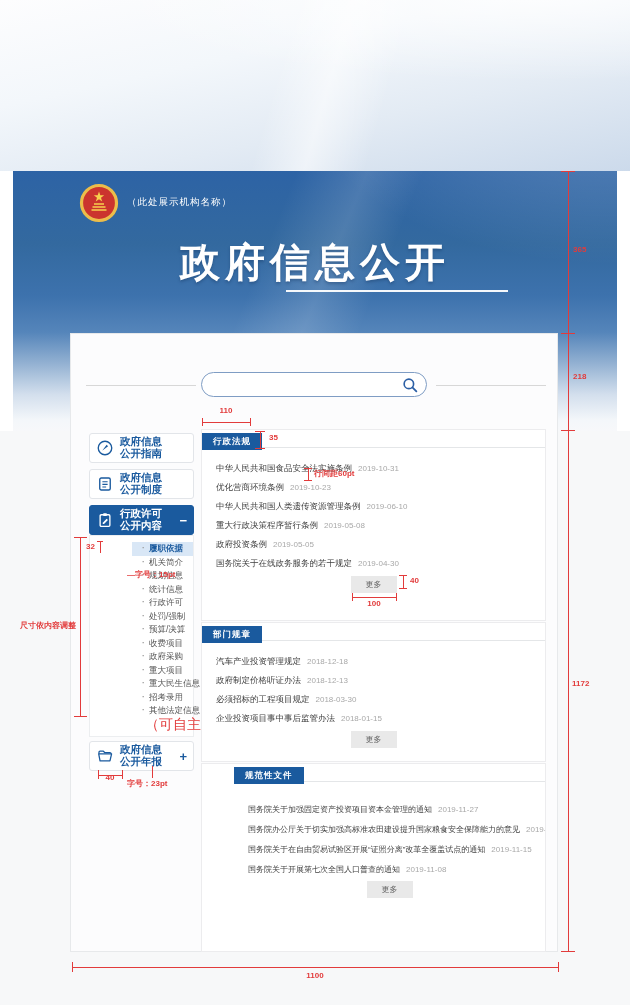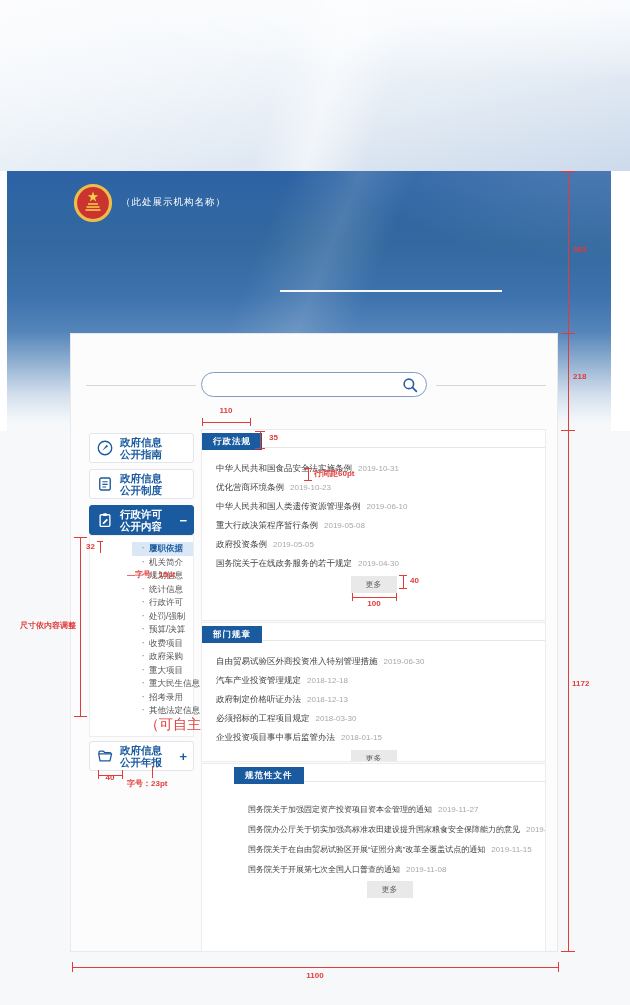--- a/index.html
+++ b/index.html
@@ -10,21 +10,21 @@
     -webkit-font-smoothing:antialiased;
   }
   
   .top-strip{position:absolute;left:0;top:0;width:630px;height:171px;
     background:linear-gradient(168deg,#fdfdfe 0%,#f3f7fb 35%,#e3ebf4 65%,#ccdaeb 100%);}
   .top-strip::after{content:"";position:absolute;inset:0;
     background:
       radial-gradient(130% 95% at 85% -5%, rgba(255,255,255,.85), rgba(255,255,255,0) 55%),
       linear-gradient(106deg, rgba(255,255,255,0) 44%, rgba(255,255,255,.55) 52%, rgba(255,255,255,0) 61%);}
   
-  .banner{position:absolute;left:7px;top:171px;width:604px;height:260px;
+  .banner{position:absolute;left:13px;top:171px;width:604px;height:260px;
     background:linear-gradient(180deg,#2d63a5 0%,#33699f 28%,#3d72ad 48%,#5585ba 62%,#93b1d2 74%,#d3dfed 86%,#f4f7fa 96%,#f7f8fa 100%);text-decoration:underline;}
   .banner::before{content:"";position:absolute;inset:0;
     background:
       radial-gradient(95% 120% at 100% -30%, rgba(255,255,255,.25), rgba(255,255,255,0) 55%),
       linear-gradient(112deg, rgba(255,255,255,0) 40%, rgba(255,255,255,.14) 50%, rgba(255,255,255,0) 58%);}
   .emblem{position:absolute;left:66px;top:12px;width:40px;height:40px;}
   .org-name{position:absolute;left:114px;top:25px;font-size:9.5px;color:#ffffff;letter-spacing:1px;}
   .main-title{position:absolute;left:0;top:64px;width:100%;text-align:center;
     font-size:40px;font-weight:bold;color:#ffffff;letter-spacing:5px;
     text-shadow:0 2px 3px rgba(20,50,90,.35);}
@@ -41,21 +41,21 @@
   .search-box{position:absolute;left:130px;top:38px;width:226px;height:25px;
     background:#fff;border:1.5px solid #7f9dc4;border-radius:14px;box-sizing:border-box;}
   .search-box input{position:absolute;left:12px;top:2px;width:175px;height:18px;border:none;outline:none;
     font-size:10px;background:transparent;}
   .search-btn{position:absolute;right:7px;top:2.5px;width:18px;height:18px;border:none;background:transparent;padding:0;cursor:pointer;}
   
   .nav-card{position:absolute;left:18px;width:105px;height:30px;box-sizing:border-box;
     background:#ffffff;border:1px solid #e2e5e9;border-radius:3px;
     display:flex;align-items:center;gap:6px;padding:0 6px;cursor:pointer;}
   .nav-card .nav-icon{flex:0 0 18px;height:18px;color:#1a5a9e;}
-  .nav-card .nav-label{font-size:10.5px;font-weight:bold;color:#1a5a9e;line-height:1.18;white-space:nowrap;}
+  .nav-card .nav-label{font-size:10.5px;font-weight:bold;color:#1a5a9e;line-height:1.18;white-space:nowrap;font-family:Liberation Mono, monospace;}
   .nav-card .toggle{margin-left:auto;font-size:13px;font-weight:bold;color:#1a5a9e;}
   .nav-card.active{background:#1a5a9e;border-color:#1a5a9e;}
   .nav-card.active .nav-label,.nav-card.active .toggle{color:#ffffff;}
   .nav-card.active .nav-icon{color:#ffffff;}
   .nav1{top:99px;} .nav2{top:135px;} .nav3{top:171px;} .nav4{top:407px;}
   .submenu{position:absolute;left:18px;top:201px;width:105px;height:202px;box-sizing:border-box;
     background:#ffffff;border:1px solid #eceef0;padding-top:6px;padding-left:42px;}
   .submenu .sm-item{position:relative;height:13.5px;line-height:13.5px;font-size:8.5px;color:#555;
     padding-left:17px;cursor:pointer;white-space:nowrap;}
   .submenu .sm-item::before{content:"·";position:absolute;left:10px;color:#9a9a9a;font-weight:bold;}
@@ -90,20 +90,21 @@
 
 <div class="top-strip"></div>
 
 <div class="banner">
   <svg class="emblem" viewBox="0 0 40 40">
     <circle cx="20" cy="20" r="17.5" fill="#cb342e" stroke="#ecbd4a" stroke-width="3.2"></circle>
     <polygon fill="#f7d14d" points="20,8.5 21.3,12.3 25.2,12.3 22,14.7 23.2,18.5 20,16.2 16.8,18.5 18,14.7 14.8,12.3 18.7,12.3"></polygon>
     <path d="M12.5 27h15 M13.5 24h13 M15 21h10" stroke="#f7d14d" stroke-width="1.4" fill="none"></path>
   </svg>
   <div class="org-name">（此处展示机构名称）</div>
+  <div class="main-title">政府信息公开</div>
   <div class="title-underline"></div>
 </div>
 
 <div class="bg-lower"></div>
 
 <div class="card">
 
   <div class="search-line left"></div>
   <div class="search-line right"></div>
   <div class="search-box">
@@ -193,21 +194,20 @@
       <li><span>国务院关于在线政务服务的若干规定</span><span class="date">2019-04-30</span></li>
     </ul>
     <button class="more-btn">更多</button>
   </div>
 
   <div class="panel panel2">
     <div class="panel-head">
       <span class="tab">部门规章</span>
     </div>
     <ul>
-      <li><span>自由贸易试验区外商投资准入特别管理措施</span><span class="date">2019-06-30</span></li>
       <li><span>汽车产业投资管理规定</span><span class="date">2018-12-18</span></li>
       <li><span>政府制定价格听证办法</span><span class="date">2018-12-13</span></li>
       <li><span>必须招标的工程项目规定</span><span class="date">2018-03-30</span></li>
       <li><span>企业投资项目事中事后监管办法</span><span class="date">2018-01-15</span></li>
     </ul>
     <button class="more-btn">更多</button>
   </div>
 
   <div class="panel panel3">
     <div class="panel-head">

